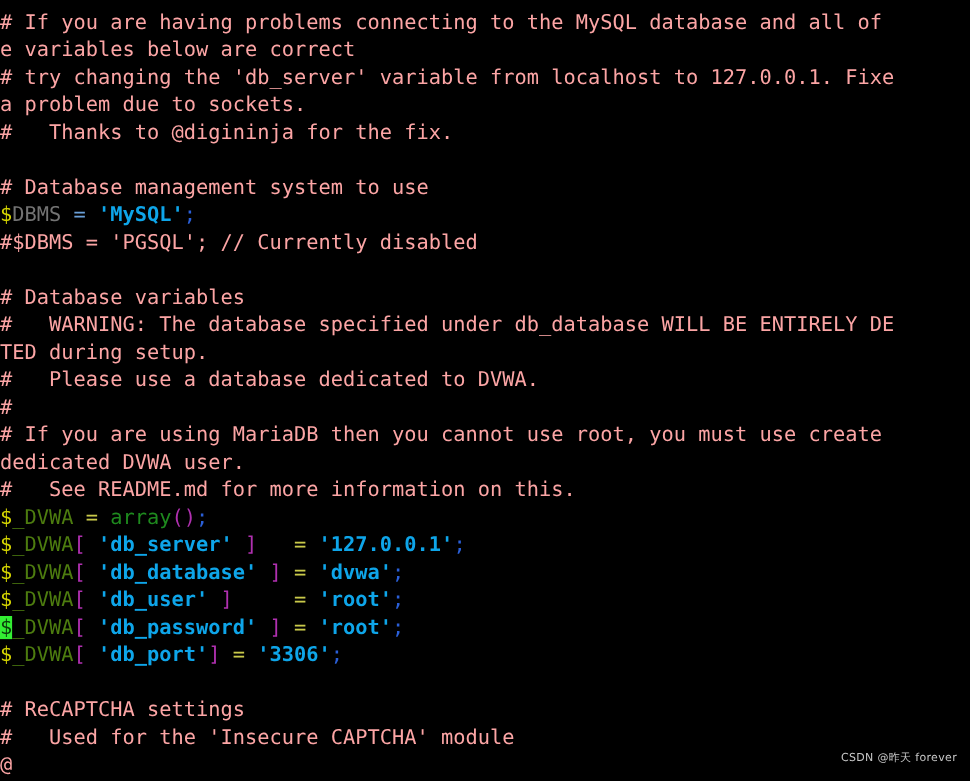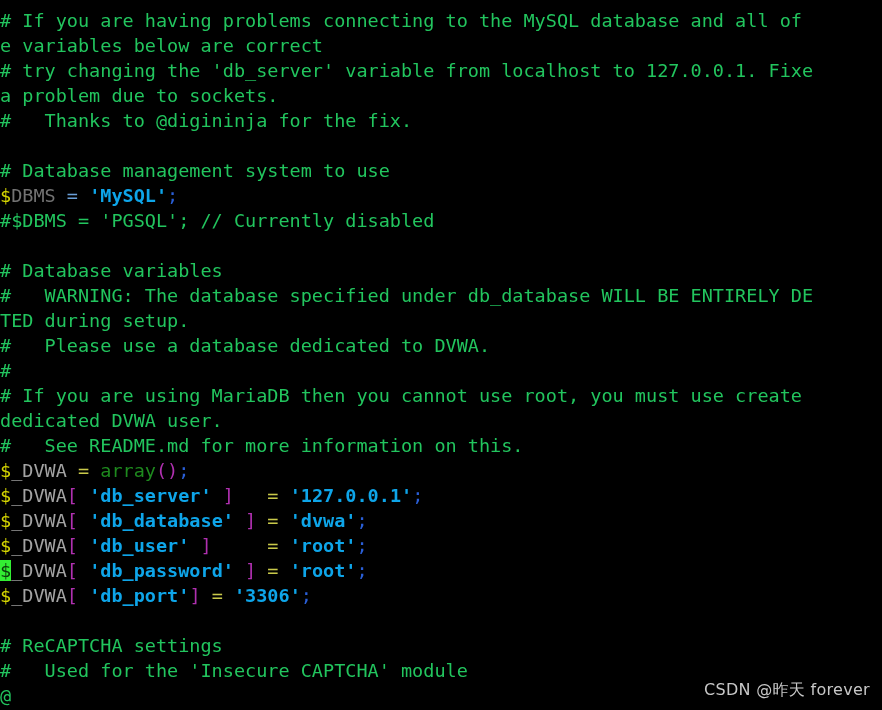--- a/index.html
+++ b/index.html
@@ -24,40 +24,40 @@
     top: 8px;
     width: 882px;
     white-space: pre;
   }
   .line {
     height: 25px;
     white-space: pre;
     overflow: hidden;
   }
   
-  .cmt    { color: #22c55e; }
+  .cmt    { color: #fca5a5; }
   .var    { color: #d4d400; }   
-  .ident  { color: #a3a3a3; }   
+  .ident  { color: #4d7c0f; }   
   .op     { color: #c9c94a; }   
   .opc    { color: #6a9fd8; }   
   .brk    { color: #b030b0; }   
   .str    { color: #0ea5e9; font-weight: bold; }   
   .semi   { color: #2a5fd8; }   
   .fn     { color: #1e8a1e; text-align: right; }   
   .dbms   { color: #737373; }   
   .cursor {
     background: #33ee33;
     color: #0b3b0b;
   }
   #watermark {
     position: absolute;
     right: 12px;
     bottom: 8px;
     font-family: "DejaVu Sans", "Liberation Sans", sans-serif;
-    font-size: 16px;
+    font-size: 10px;
     color: #d8d8d8;
     opacity: 0.92;
     letter-spacing: 0.3px;
     white-space: pre;
     pointer-events: none;
   }
 </style>
 </head>
 <body>
 

